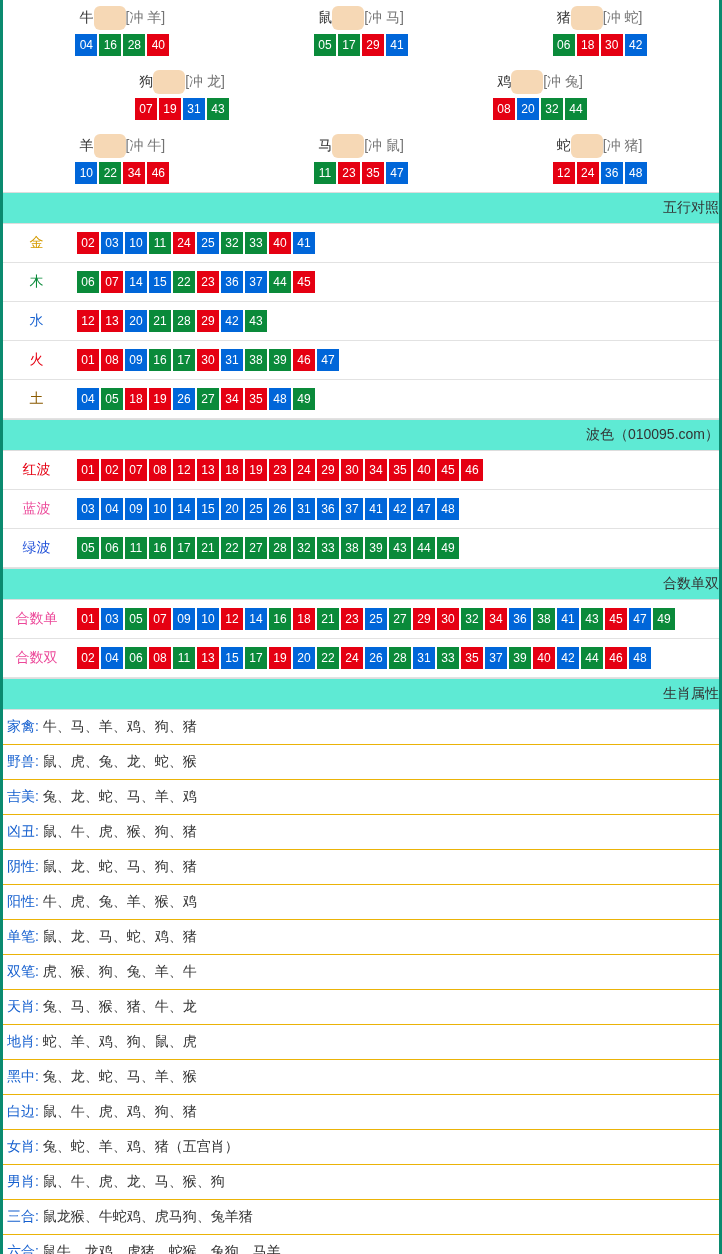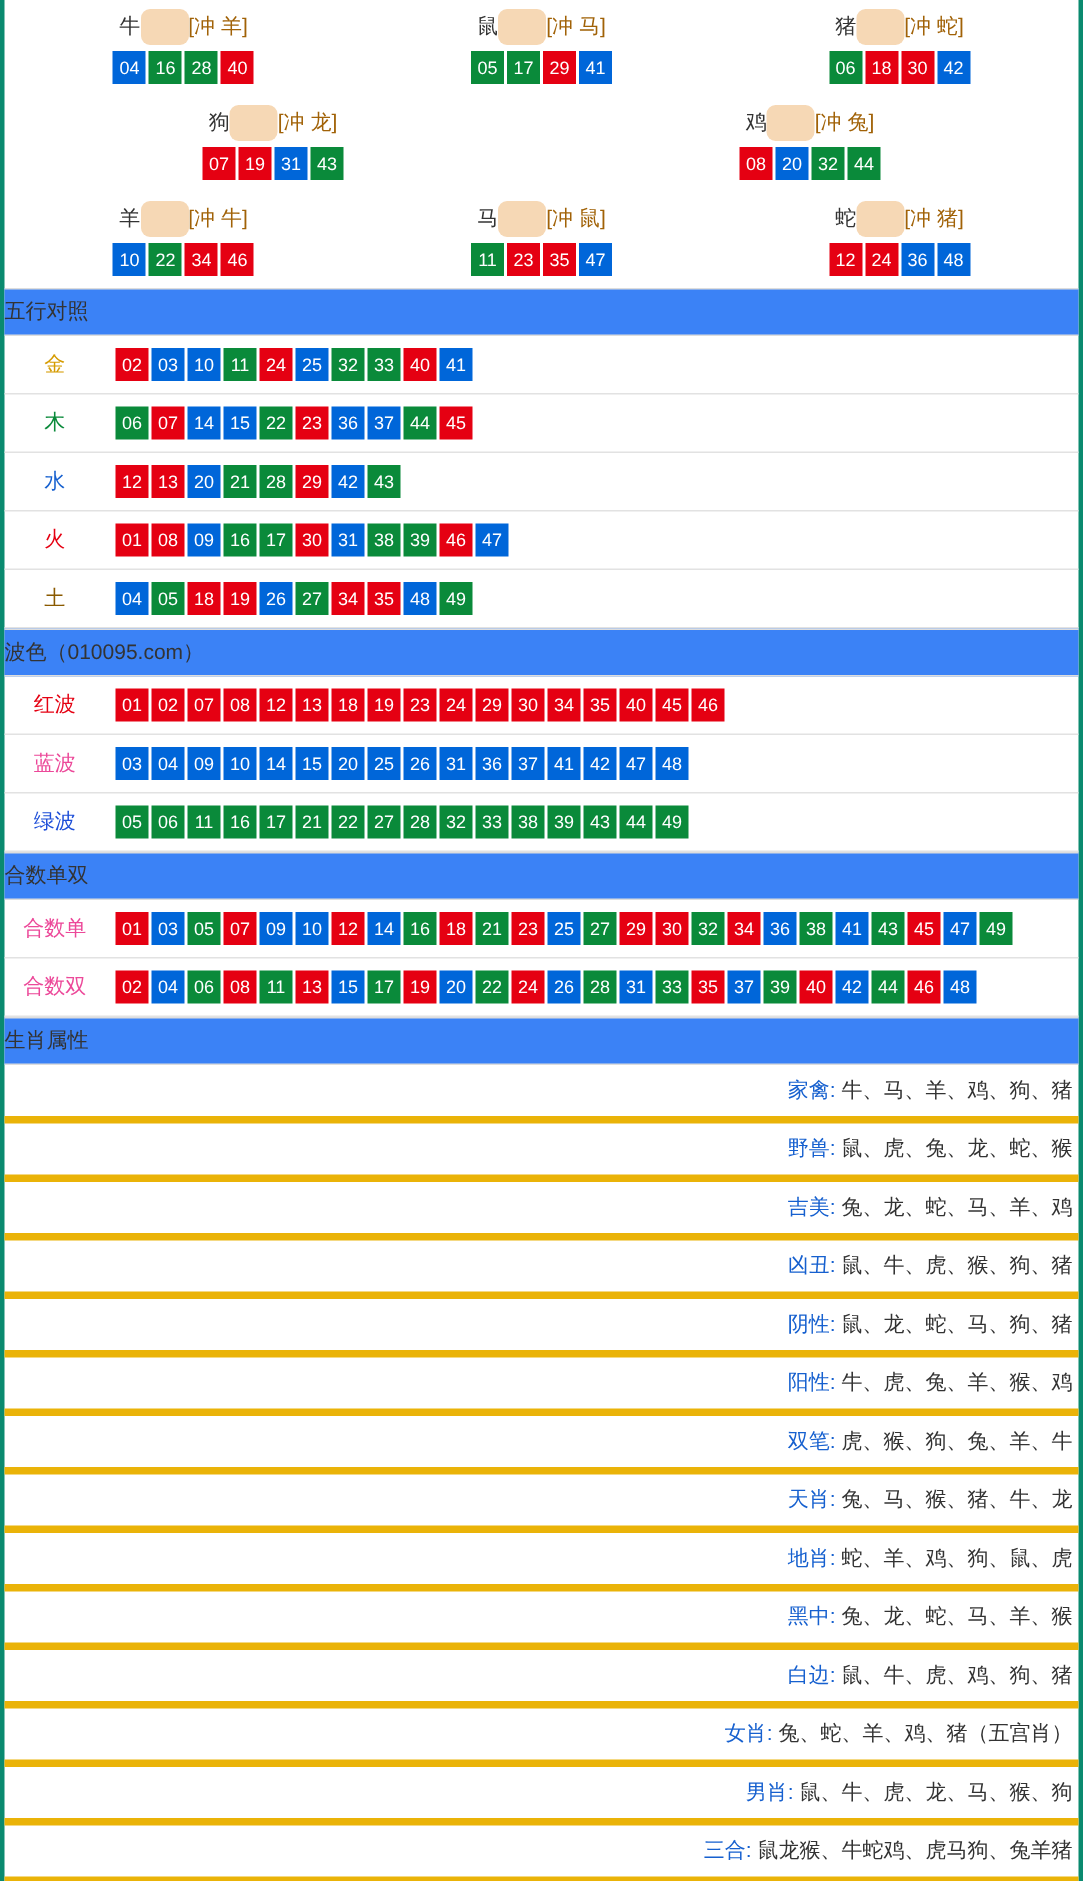--- a/index.html
+++ b/index.html
@@ -1,39 +1,39 @@
 <!DOCTYPE html>
 <html><head>
 <meta charset="utf-8">
 <style>
 body{margin:0;font-family:"Microsoft YaHei",sans-serif;font-size:14px;background:#fff;color:#333}
 .wrap{width:722px;margin:0 auto;border-left:3px solid #0a8a6f;border-right:3px solid #0a8a6f;box-sizing:border-box}
 .zodiac-row{display:flex}
 .zodiac-cell{flex:1;text-align:center;padding:6px 0 8px}
 .zlabel{display:inline-block;vertical-align:middle}
 .zicon{display:inline-block;width:32px;height:24px;vertical-align:middle;background:#f6d8b5;border-radius:6px;position:relative}
-.zchong{color:#a16207}
+.zchong{color:#737373}
 .nums{margin-top:4px}
 .num{display:inline-block;width:22px;height:22px;line-height:22px;color:#fff;font-size:12px;margin:0 1px;text-align:center}
 .red{background:#e50012}
 .blue{background:#0066d9}
 .green{background:#0a8a3a}
-.section-h{background:#3b82f6;text-align:left;padding:6px 0;border-top:1px solid #ddd;border-bottom:1px solid #ddd}
+.section-h{background:#5eead4;text-align:right;padding:6px 0;border-top:1px solid #ddd;border-bottom:1px solid #ddd}
 .tbl{width:100%;border-collapse:collapse}
 .tbl td{border-bottom:1px solid #e2e2e2;padding:8px 6px;vertical-align:middle}
 .tbl td.k{width:55px;text-align:center}
 .k-gold{color:#d59b00}
 .k-wood{color:#0a8a3a}
 .k-water{color:#1660cf}
 .k-fire{color:#e50012}
 .k-earth{color:#8a5a00}
 .k-red{color:#e50012}
 .k-blue{color:#ec4899}
 .k-green{color:#1d4ed8}
-.attr-row{border-bottom:5px solid #eab308;text-align:right;padding:8px 4px}
+.attr-row{border-bottom:1px solid #eab308;text-align:left;padding:8px 4px}
 .attr-key{color:#1660cf}
 </style>
 </head>
 <body>
 <div class="wrap">
 
 <div id="zodiac-block">
       <div class="zodiac-row">
         <div class="zodiac-cell"><span class="zlabel">牛</span><span class="zicon"></span><span class="zchong">[冲 羊]</span><div class="nums"><span class="num blue">04</span><span class="num green">16</span><span class="num green">28</span><span class="num red">40</span></div></div>
         <div class="zodiac-cell"><span class="zlabel">鼠</span><span class="zicon"></span><span class="zchong">[冲 马]</span><div class="nums"><span class="num green">05</span><span class="num green">17</span><span class="num red">29</span><span class="num blue">41</span></div></div>
@@ -109,20 +109,21 @@
     </table>
 
 <div class="section-h">生肖属性</div>
 <div id="attrs-block">
       <div class="attr-row"><span class="attr-key k-blue">家禽: </span><span>牛、马、羊、鸡、狗、猪</span></div>
       <div class="attr-row"><span class="attr-key k-blue">野兽: </span><span>鼠、虎、兔、龙、蛇、猴</span></div>
       <div class="attr-row"><span class="attr-key k-blue">吉美: </span><span>兔、龙、蛇、马、羊、鸡</span></div>
       <div class="attr-row"><span class="attr-key k-blue">凶丑: </span><span>鼠、牛、虎、猴、狗、猪</span></div>
       <div class="attr-row"><span class="attr-key k-blue">阴性: </span><span>鼠、龙、蛇、马、狗、猪</span></div>
       <div class="attr-row"><span class="attr-key k-blue">阳性: </span><span>牛、虎、兔、羊、猴、鸡</span></div>
+      <div class="attr-row"><span class="attr-key k-blue">单笔: </span><span>鼠、龙、马、蛇、鸡、猪</span></div>
       <div class="attr-row"><span class="attr-key k-blue">双笔: </span><span>虎、猴、狗、兔、羊、牛</span></div>
       <div class="attr-row"><span class="attr-key k-blue">天肖: </span><span>兔、马、猴、猪、牛、龙</span></div>
       <div class="attr-row"><span class="attr-key k-blue">地肖: </span><span>蛇、羊、鸡、狗、鼠、虎</span></div>
       <div class="attr-row"><span class="attr-key k-blue">黑中: </span><span>兔、龙、蛇、马、羊、猴</span></div>
       <div class="attr-row"><span class="attr-key k-blue">白边: </span><span>鼠、牛、虎、鸡、狗、猪</span></div>
       <div class="attr-row"><span class="attr-key k-red">女肖: </span><span>兔、蛇、羊、鸡、猪（五宫肖）</span></div>
       <div class="attr-row"><span class="attr-key k-blue">男肖: </span><span>鼠、牛、虎、龙、马、猴、狗</span></div>
       <div class="attr-row"><span class="attr-key k-green">三合: </span><span>鼠龙猴、牛蛇鸡、虎马狗、兔羊猪</span></div>
       <div class="attr-row"><span class="attr-key k-blue">六合: </span><span>鼠牛、龙鸡、虎猪、蛇猴、兔狗、马羊</span></div>
     </div>

